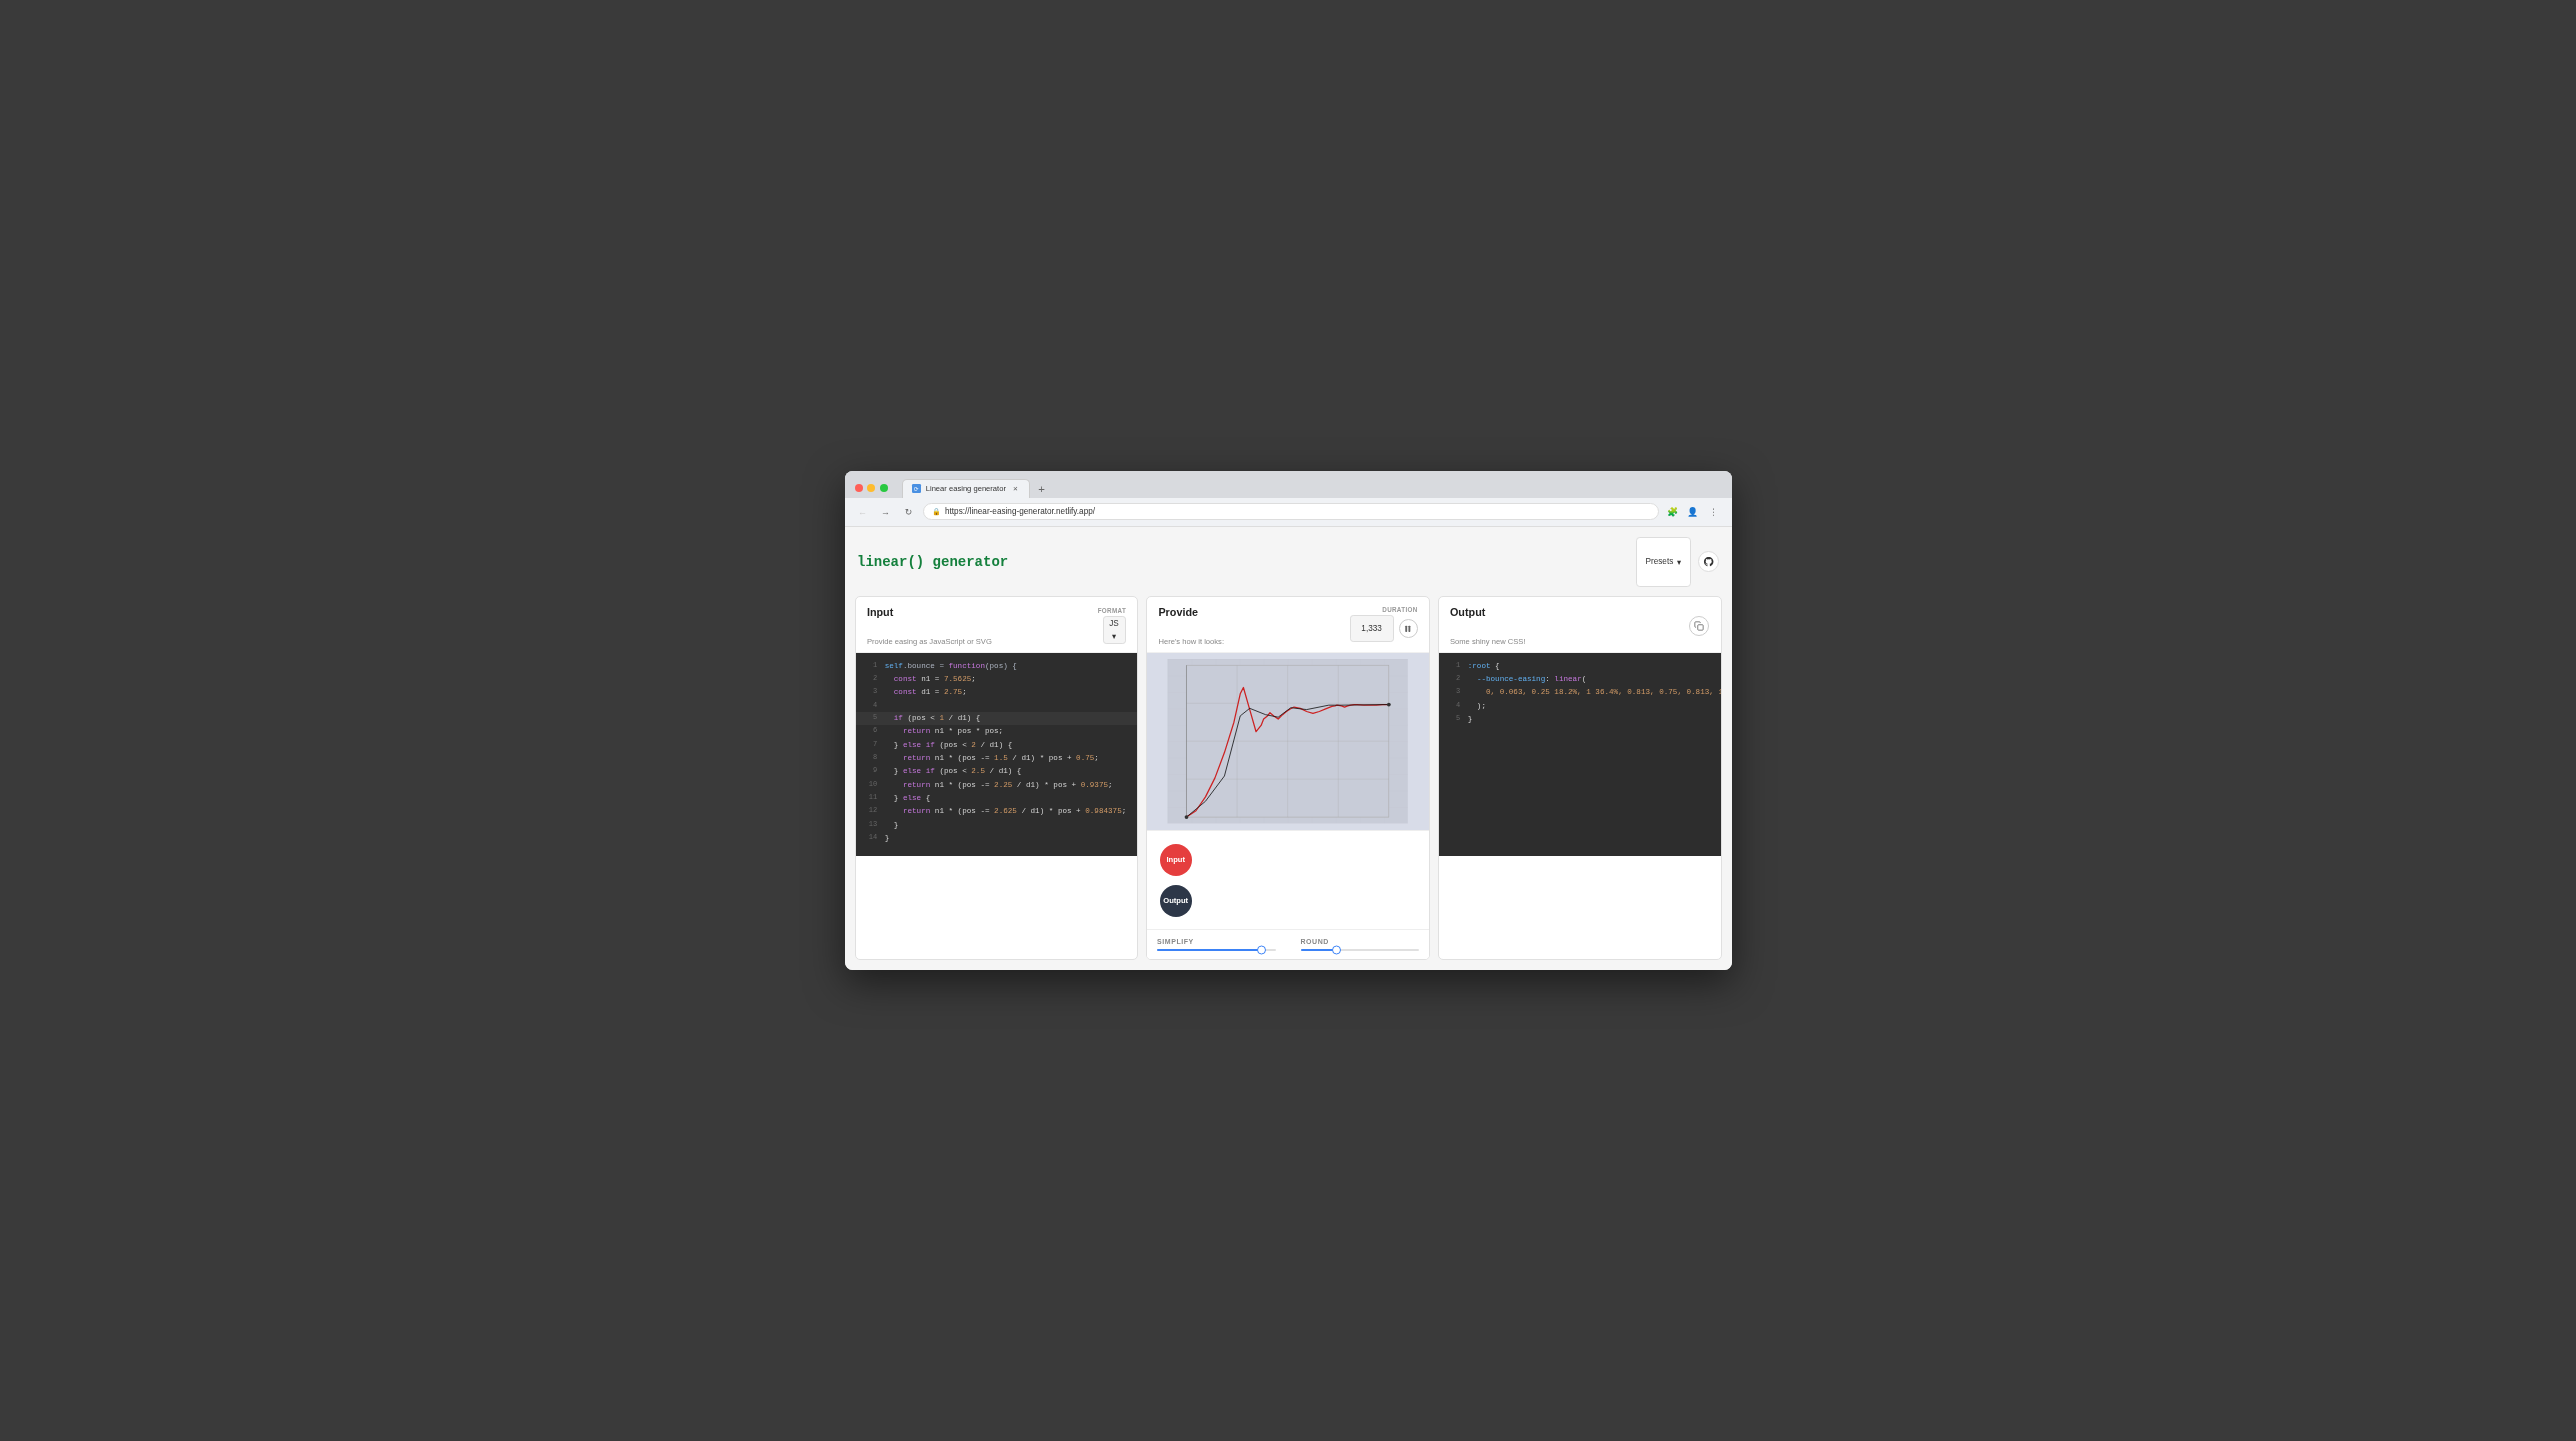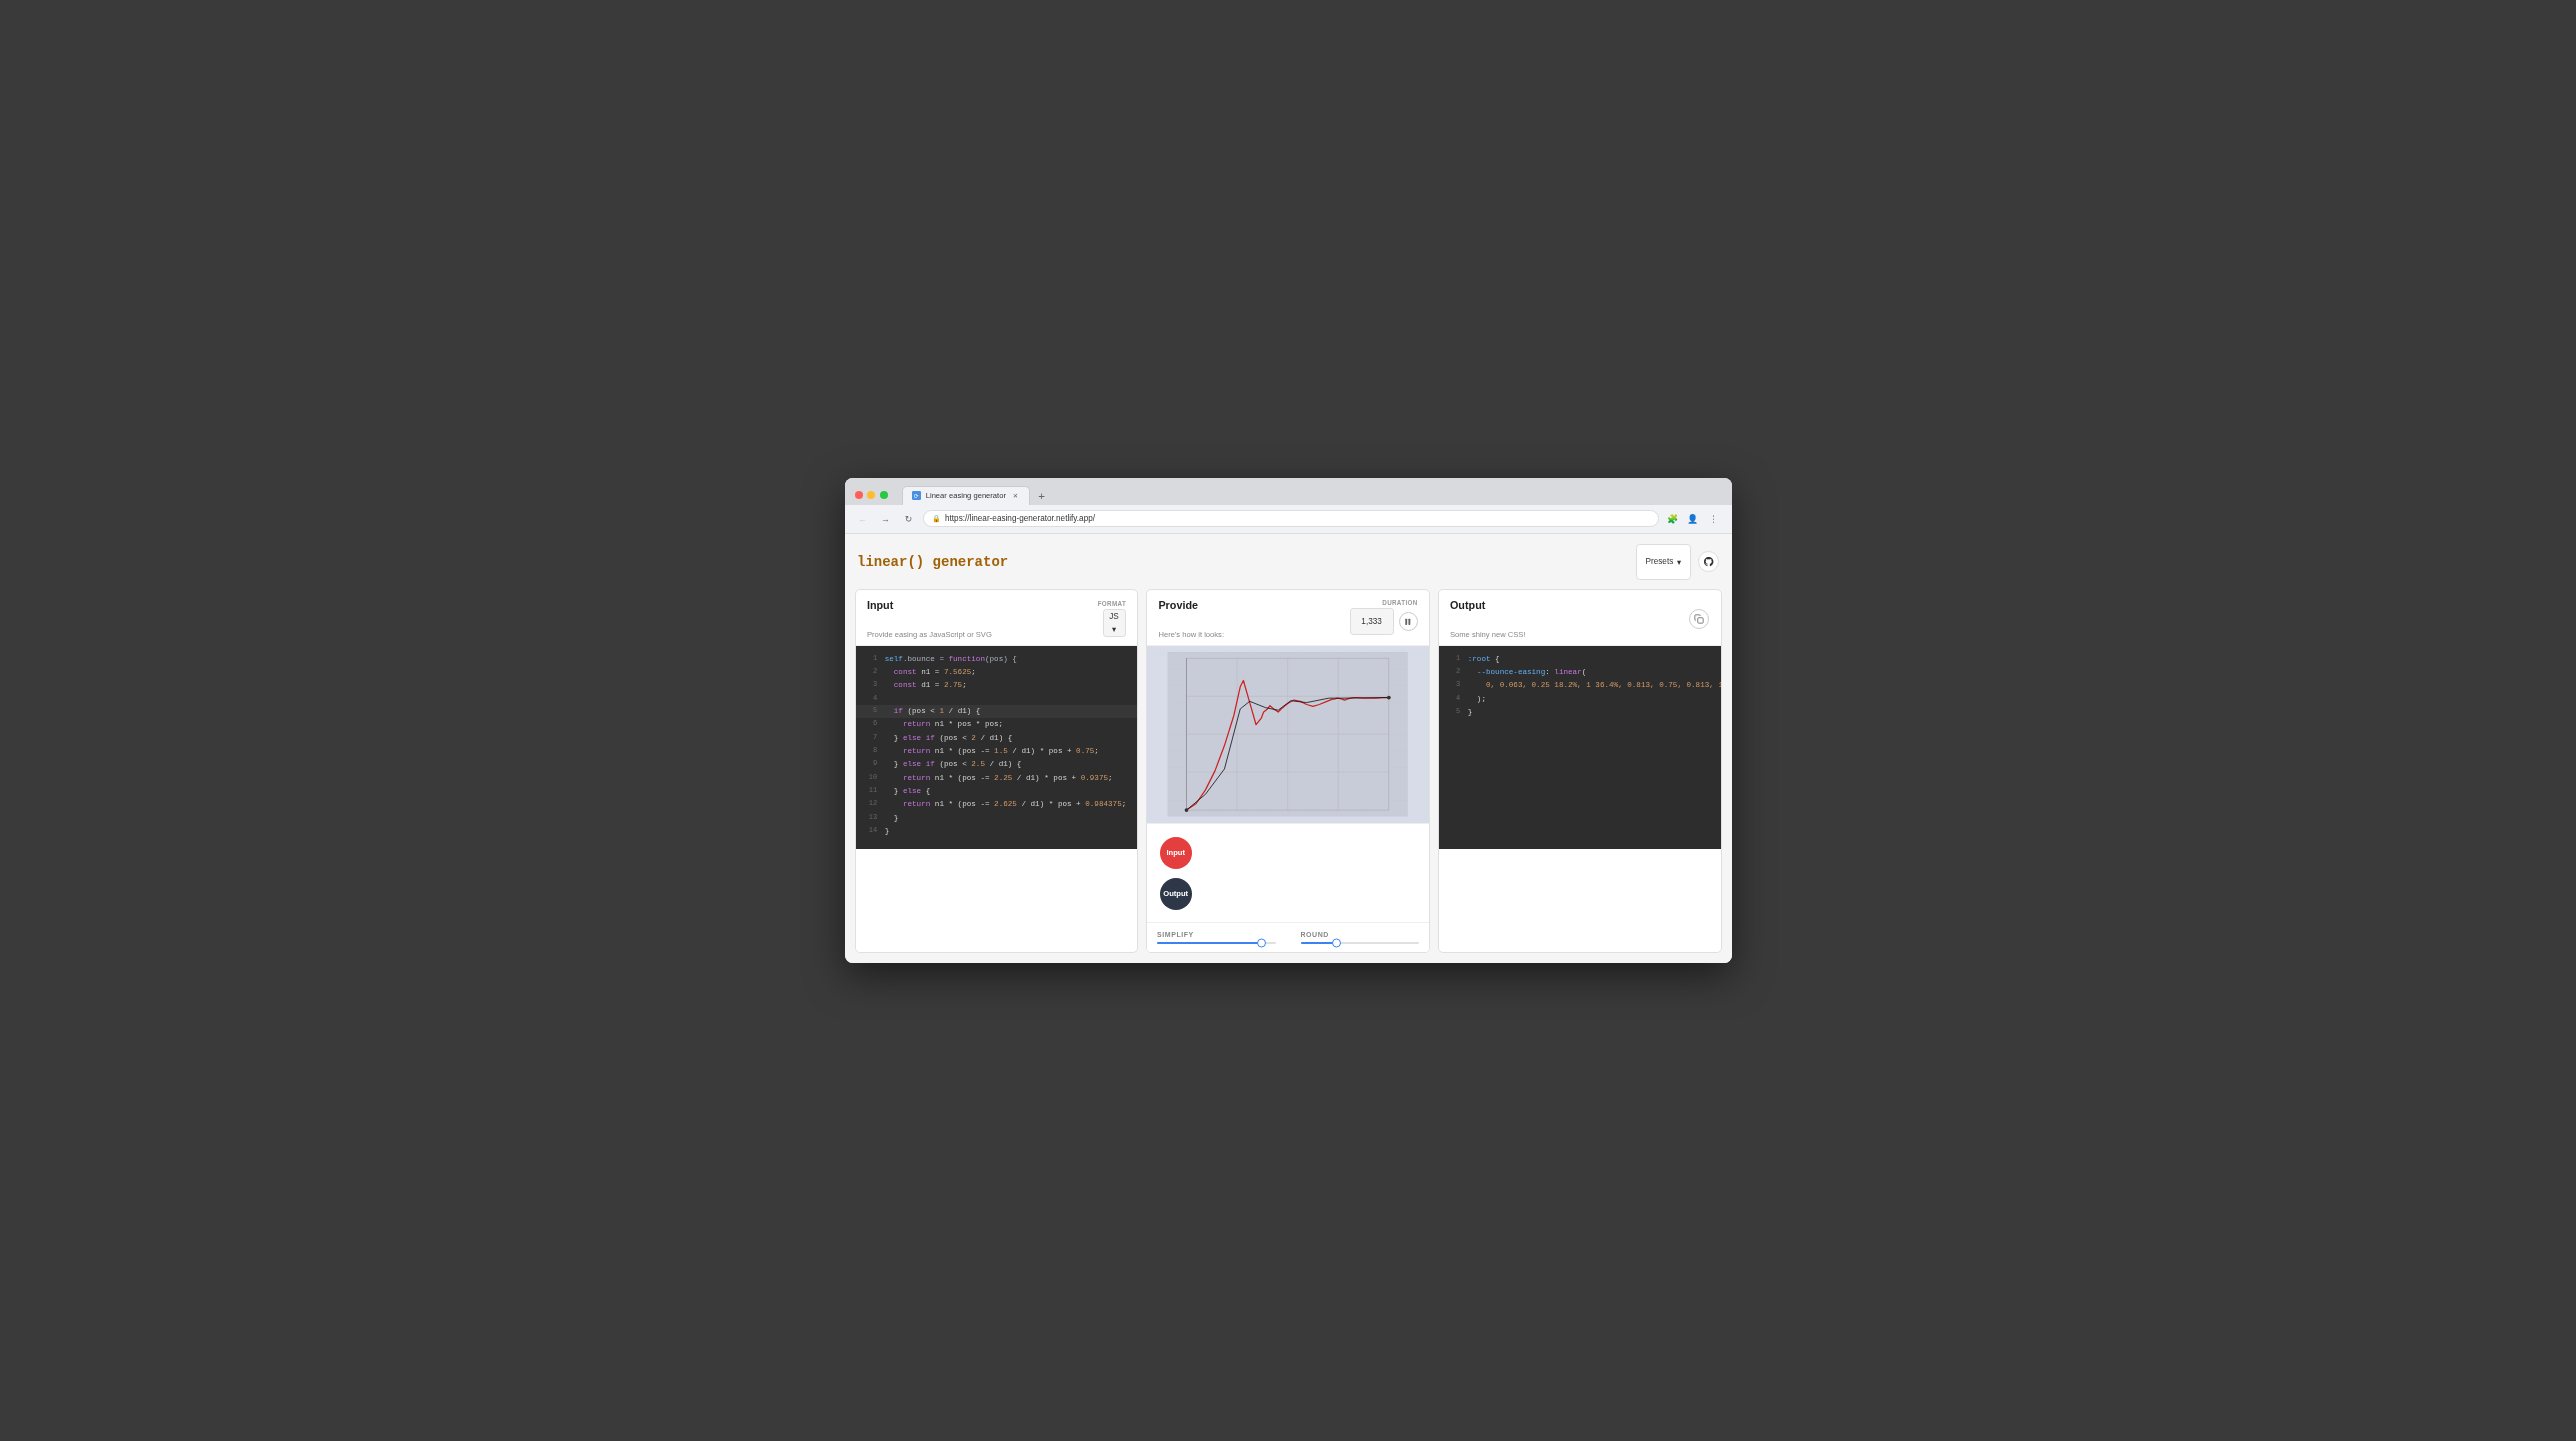--- a/index.html
+++ b/index.html
@@ -157,33 +157,33 @@
     .app-header {
       display: flex;
       justify-content: space-between;
       align-items: center;
       margin-bottom: 9px;
       padding: 0 2.5px;
     }
     .app-logo {
       font-size: 14px;
       font-weight: 700;
-      color: #a16207;
+      color: #15803d;
       font-family: 'Courier New', monospace;
     }
     .header-actions {
       display: flex;
       gap: 6.3px;
       align-items: center;
     }
     .presets-btn {
       background: white;
       border: 0.6px solid #ddd;
       border-radius: 3.8px;
-      padding: 12px 9px;
+      padding: 19px 9px;
       font-size: 8.2px;
       cursor: pointer;
       display: flex;
       align-items: center;
       gap: 3.8px;
       color: #333;
     }
     .github-btn {
       width: 21.5px;
       height: 21.5px;

